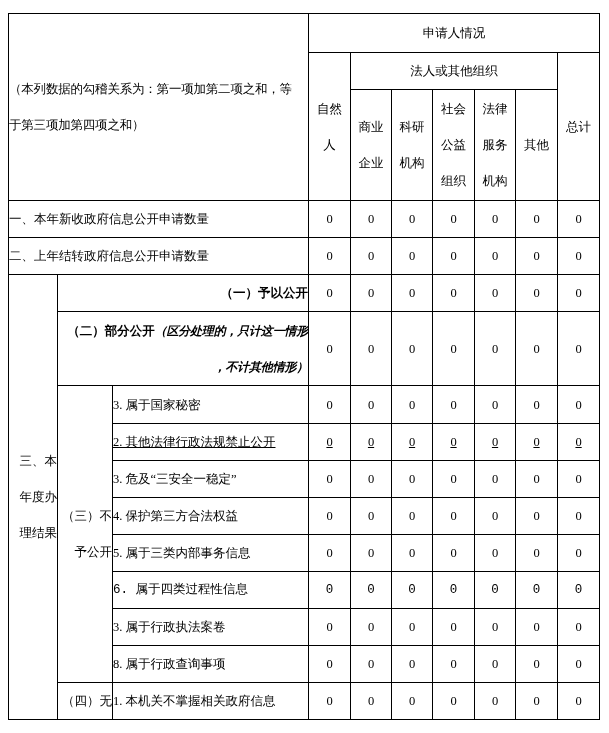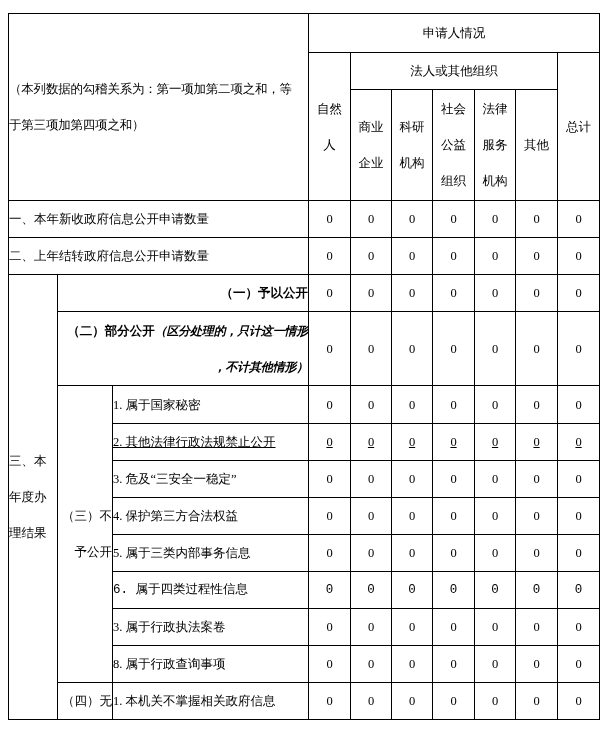--- a/index.html
+++ b/index.html
@@ -65,21 +65,21 @@
   td.lbl {
     text-align: left;
     padding-left: 3px;
   }
   td.grp {
     text-align: right;
     padding-left: 5px;
     font-weight: bold;
   }
   td.sec3 {
-    text-align: left;
+    text-align: right;
     padding-left: 5px;
   }
   td.sub3, td.sub4 {
     text-align: right;
     padding-left: 2px;
     font-size: 12px;
   }
   td.item {
     text-align: left;
     padding-left: 4px;
@@ -184,21 +184,21 @@
       <td class="val">0</td>
       <td class="val">0</td>
       <td class="val">0</td>
       <td class="val">0</td>
       <td class="val val-top">0</td>
     </tr>
 
     <tr class="r8">
       <td class="sub3" rowspan="8">（三）不
 予公开</td>
-      <td class="item">1. 属于国家秘密</td>
+      <td class="item">3. 属于国家秘密</td>
       <td class="val">0</td>
       <td class="val">0</td>
       <td class="val">0</td>
       <td class="val">0</td>
       <td class="val">0</td>
       <td class="val">0</td>
       <td class="val">0</td>
     </tr>
     <tr class="r9">
       <td class="item">2. 其他法律行政法规禁止公开</td>

